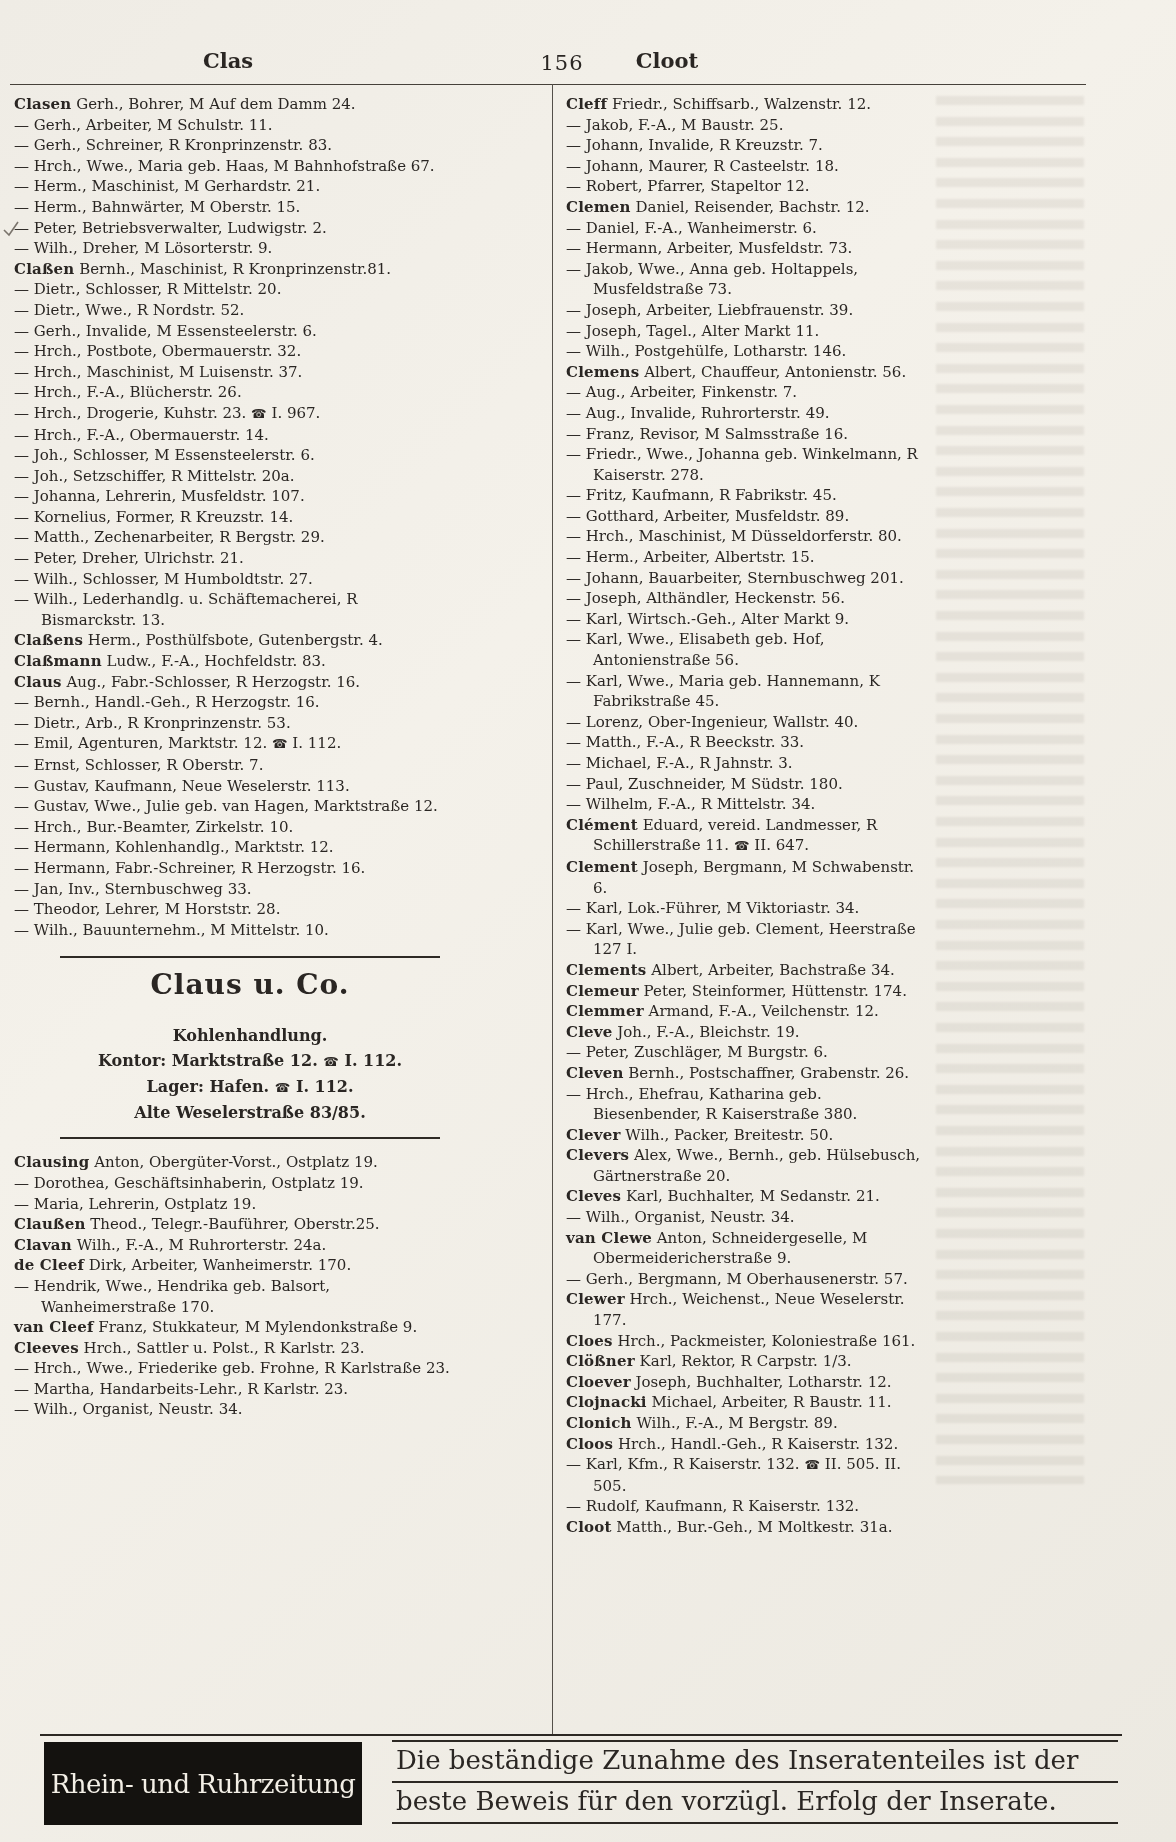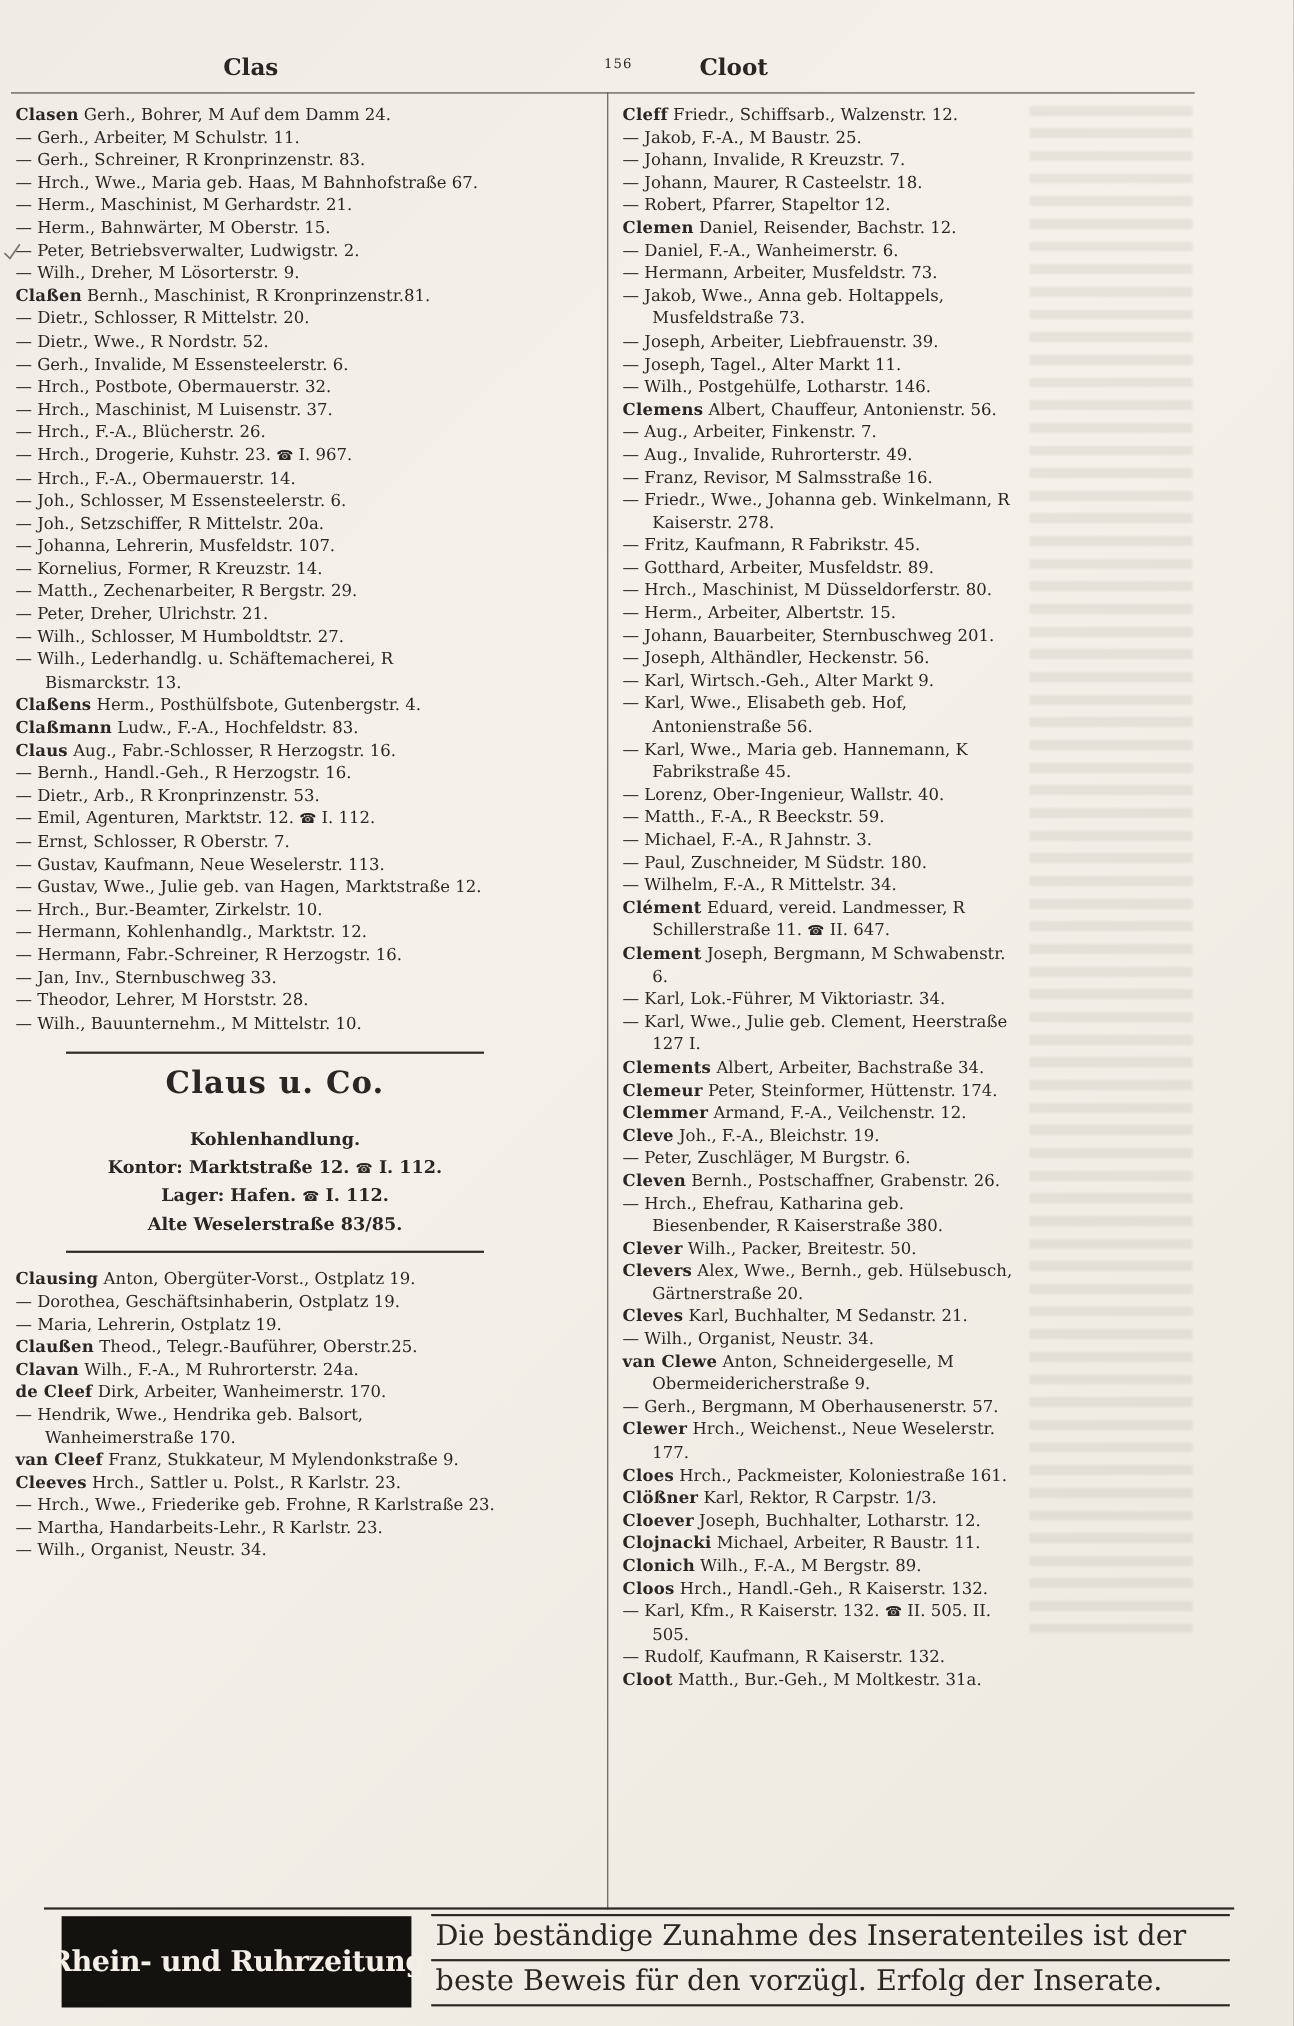--- a/index.html
+++ b/index.html
@@ -4,21 +4,21 @@
 <style>
   *{box-sizing:border-box;margin:0;padding:0;}
   html,body{background:#b6b2aa;}
   .page{
     position:relative;width:1176px;height:1842px;margin:0 auto;overflow:hidden;
     background:linear-gradient(135deg,#efece5 0%,#f4f1ea 38%,#ece9e1 100%);
     font-family:"DejaVu Serif","Liberation Serif",serif;color:#2a2623;
   }
   
   .h-left,.h-right{position:absolute;top:48px;transform:translateX(-50%);font-weight:bold;font-size:21px;}
-  .h-num{position:absolute;top:51px;transform:translateX(-50%);font-size:12px;letter-spacing:1px;}
+  .h-num{position:absolute;top:51px;transform:translateX(-50%);font-size:21px;letter-spacing:1px;}
   .h-left{left:228px;}
   .h-num{left:562px;}
   .h-right{left:667px;}
   .hdr-rule{position:absolute;top:84px;left:10px;width:1076px;height:1px;background:#46413a;}
   .divider{position:absolute;top:84px;left:552px;width:1px;height:1652px;background:#54504a;}
   .footer-rule{position:absolute;top:1734px;left:40px;width:1082px;height:2px;background:#2c2823;}
   
   .col-left{position:absolute;top:94px;left:14px;width:442px;}
   .col-right{position:absolute;top:94px;left:566px;width:362px;}
   .entry{position:relative;padding-left:27px;text-indent:-27px;font-size:15px;line-height:20.6px;}
@@ -26,22 +26,22 @@
   .tel{font-family:"DejaVu Sans","Liberation Sans",sans-serif;font-size:12.5px;}
   .mark{position:absolute;left:-11px;top:3px;text-indent:0;}
   
   .adbox{border-top:2px solid #2e2a25;border-bottom:2px solid #2e2a25;margin:16px 16px 13px 46px;padding:10px 4px 12px;text-align:center;}
   .ad-title{font-size:28px;font-weight:bold;letter-spacing:1px;margin-bottom:22px;}
   .ad-sub,.ad-line{font-size:16px;font-weight:bold;line-height:25px;text-align:center;}
   
   .bleed{position:absolute;left:936px;top:96px;width:148px;height:1388px;opacity:.33;filter:blur(1.2px);
     background:repeating-linear-gradient(to bottom,rgba(112,102,88,.30) 0 9px,transparent 9px 20.6px);}
   
-  .brand{position:absolute;left:56px;top:1742px;width:318px;height:83px;background:#14120f;color:#f3efe6;
-    display:flex;align-items:center;justify-content:center;font-size:26px;font-weight:bold;letter-spacing:-.5px;white-space:nowrap;}
+  .brand{position:absolute;left:44px;top:1742px;width:318px;height:83px;background:#14120f;color:#f3efe6;
+    display:flex;align-items:center;justify-content:center;font-size:26px;font-weight:normal;letter-spacing:-.5px;white-space:nowrap;}
   .slogan{position:absolute;left:392px;top:1740px;width:726px;border-top:2px solid #2c2823;font-size:26px;line-height:33px;}
   .slogan .sline{display:block;border-bottom:2px solid #2c2823;padding:2px 4px 4px;}
 </style>
 </head>
 <body>
 
 <div class="page">
 
   <span class="h-left">Clas</span>
   <span class="h-num">156</span>
@@ -223,21 +223,21 @@
         <p class="entry"> <span>— Joseph, Althändler, Heckenstr. 56.</span>   </p>
 
         <p class="entry"> <span>— Karl, Wirtsch.-Geh., Alter Markt 9.</span>   </p>
 
         <p class="entry"> <span>— Karl, Wwe., Elisabeth geb. Hof, Antonienstraße 56.</span>   </p>
 
         <p class="entry"> <span>— Karl, Wwe., Maria geb. Hannemann, K Fabrikstraße 45.</span>   </p>
 
         <p class="entry"> <span>— Lorenz, Ober-Ingenieur, Wallstr. 40.</span>   </p>
 
-        <p class="entry"> <span>— Matth., F.-A., R Beeckstr. 59.</span>   </p>
+        <p class="entry"> <span>— Matth., F.-A., R Beeckstr. 33.</span>   </p>
 
         <p class="entry"> <span>— Michael, F.-A., R Jahnstr. 3.</span>   </p>
 
         <p class="entry"> <span>— Paul, Zuschneider, M Südstr. 180.</span>   </p>
 
         <p class="entry"> <span>— Wilhelm, F.-A., R Mittelstr. 34.</span>   </p>
 
         <p class="entry"><span class="lead">Clément</span> <span>Eduard, vereid. Landmesser, R Schillerstraße 11.</span> <span class="tel">☎</span> <span>II. 647.</span> </p>
 
         <p class="entry"><span class="lead">Clement</span> <span>Joseph, Bergmann, M Schwabenstr. 6.</span>   </p>

